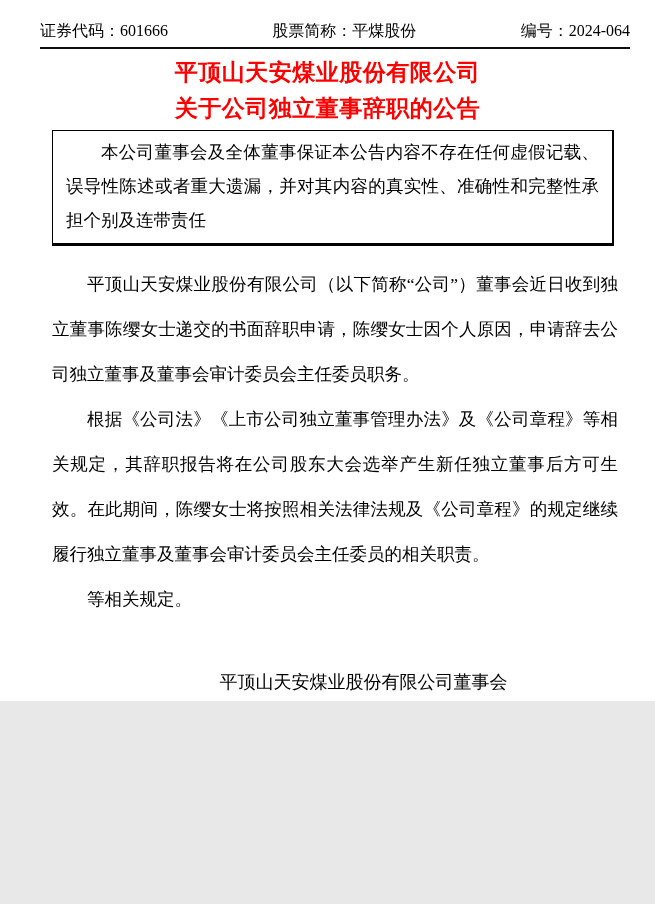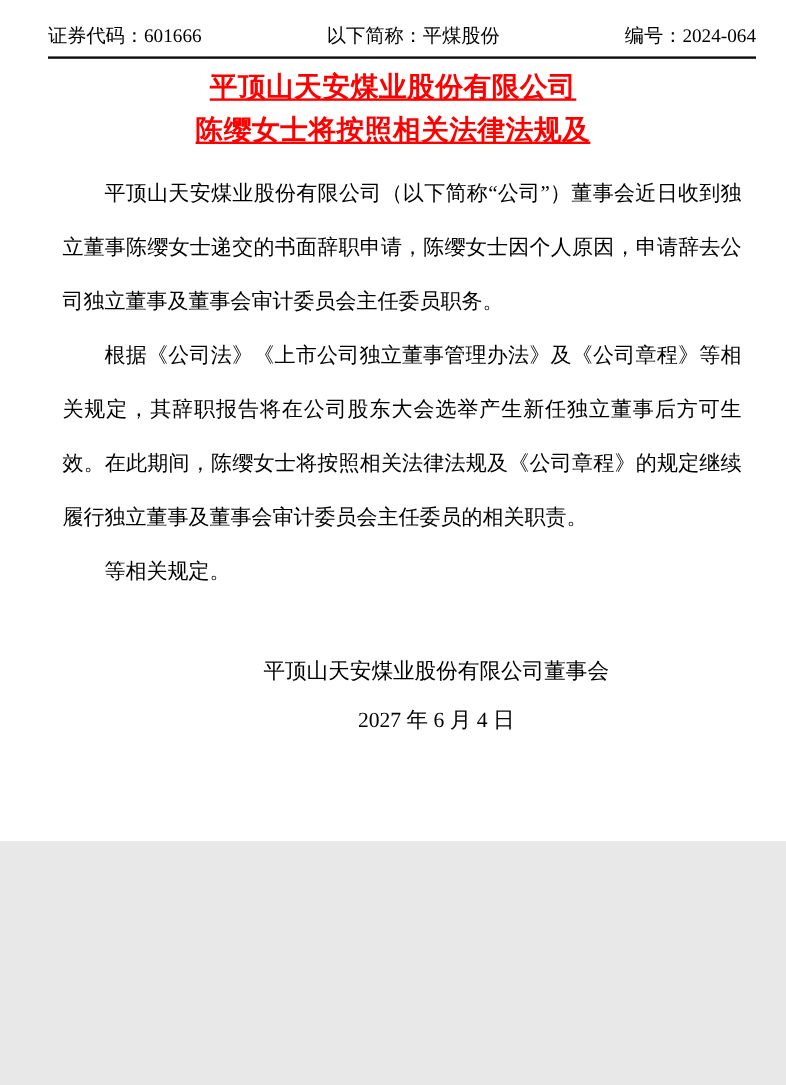--- a/index.html
+++ b/index.html
@@ -29,21 +29,20 @@
     margin: 7px 25px 0 40px;
   }
   .doc-title {
     text-align: center;
     color: #fe0000;
     font-weight: bold;
     font-size: 23px;
     line-height: 30px;
     font-family: "Liberation Sans", "DejaVu Sans", sans-serif;
     letter-spacing: 0.5px;
-    text-decoration: underline;
   }
   .doc-title.line1 { margin-top: 8px; }
   .doc-title.line2 { margin-top: 6px; }
   .disclaimer-box {
     margin: 7px 41px 0 52px;
     border: 1.6px solid #000000;
     border-bottom-width: 3px;
     border-right-width: 2px;
     padding: 4px 13px 6px 13px;
     font-size: 17.5px;
@@ -70,29 +69,32 @@
   }
   .sign-line { line-height: 41px; }
 </style>
 </head>
 <body>
 
 <div class="page">
 
   <div class="meta-bar">
     <span>证券代码：601666</span>
-    <span>以下简称：平煤股份</span>
+    <span>股票简称：平煤股份</span>
     <span>编号：2024-064</span>
   </div>
 
   <hr class="rule">
 
   <div class="doc-title line1">平顶山天安煤业股份有限公司</div>
-  <div class="doc-title line2">陈缨女士将按照相关法律法规及</div>
+  <div class="doc-title line2">关于公司独立董事辞职的公告</div>
 
+  <div class="disclaimer-box">
+    <span>本公司董事会及全体董事保证本公告内容不存在任何虚假记载、误导性陈述或者重大遗漏，并对其内容的真实性、准确性和完整性承担个别及连带责任</span>
+  </div>
 
   <div class="body-text">
     <p>平顶山天安煤业股份有限公司（以下简称“公司”）董事会近日收到独立董事陈缨女士递交的书面辞职申请，陈缨女士因个人原因，申请辞去公司独立董事及董事会审计委员会主任委员职务。</p>
     <p>根据《公司法》《上市公司独立董事管理办法》及《公司章程》等相关规定，其辞职报告将在公司股东大会选举产生新任独立董事后方可生效。在此期间，陈缨女士将按照相关法律法规及《公司章程》的规定继续履行独立董事及董事会审计委员会主任委员的相关职责。</p>
     <p>等相关规定。</p>
   </div>
 
   <div class="sign-block">
     <div class="sign-line">平顶山天安煤业股份有限公司董事会</div>
     <div class="sign-line">2027 年 6 月 4 日</div>

